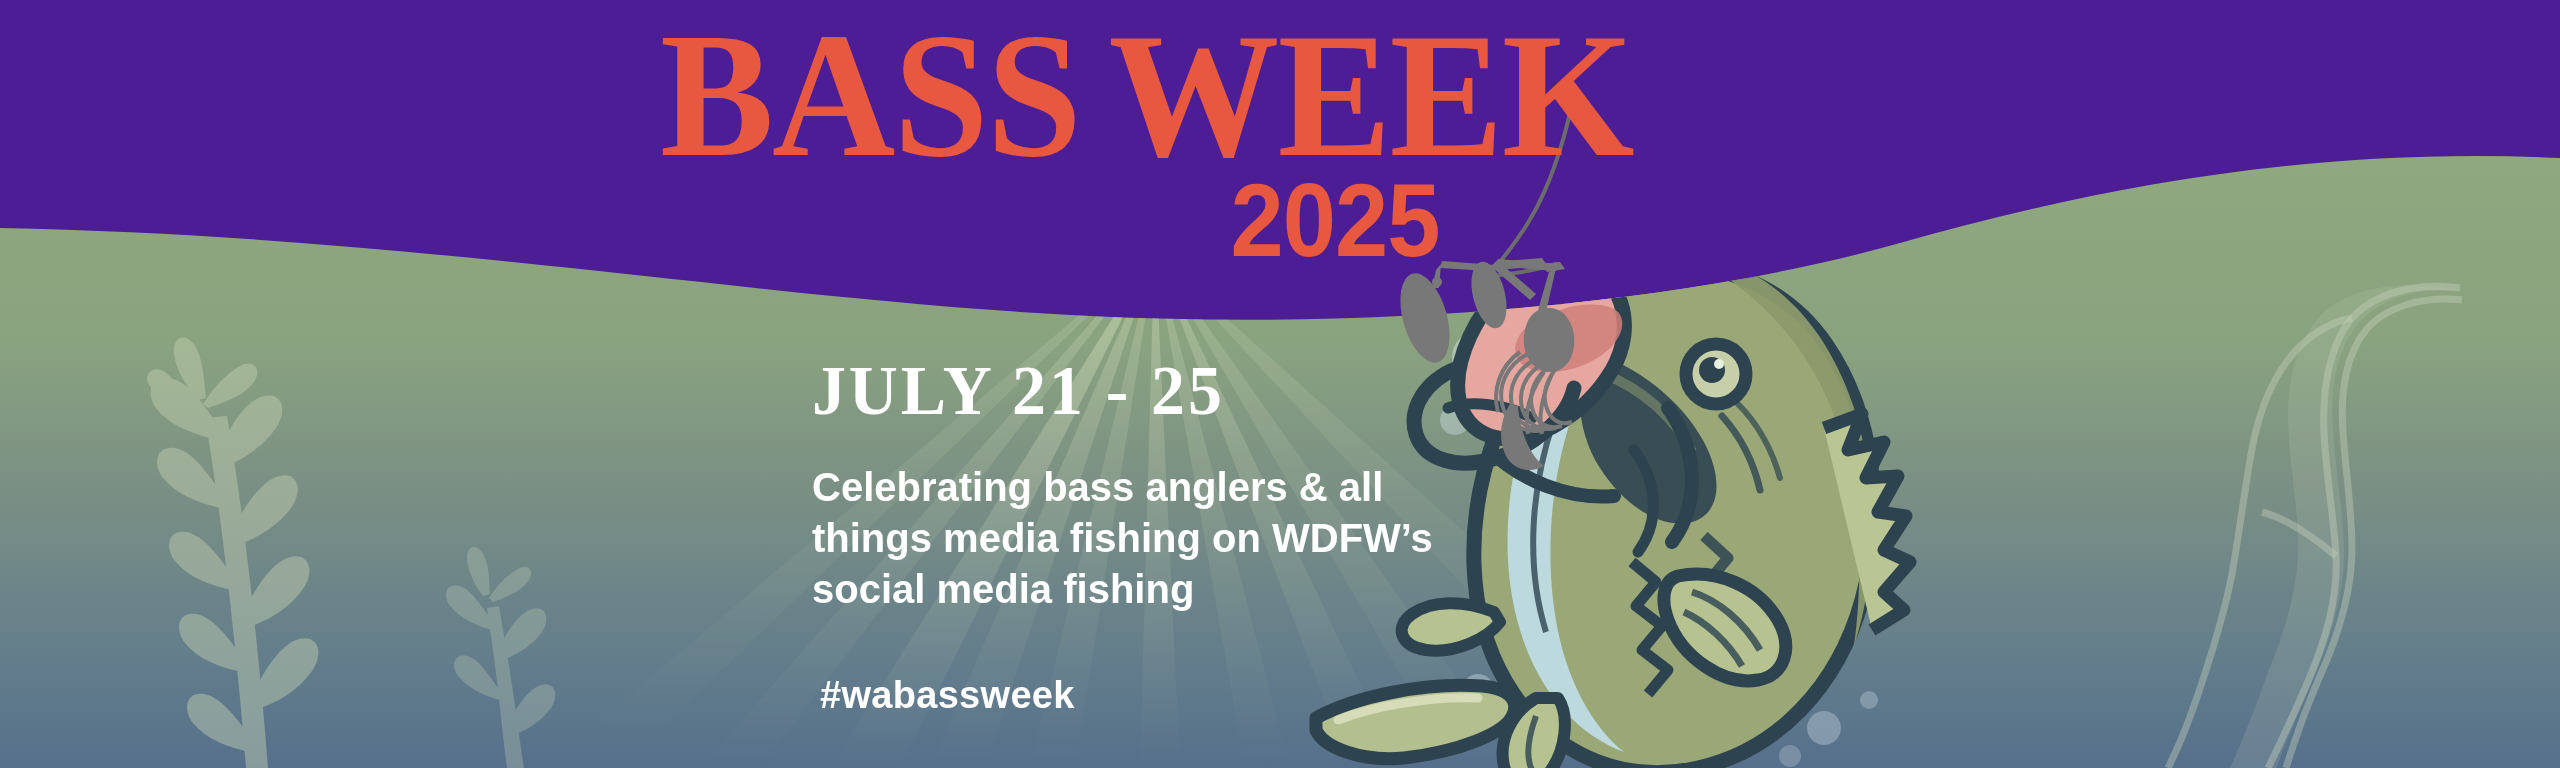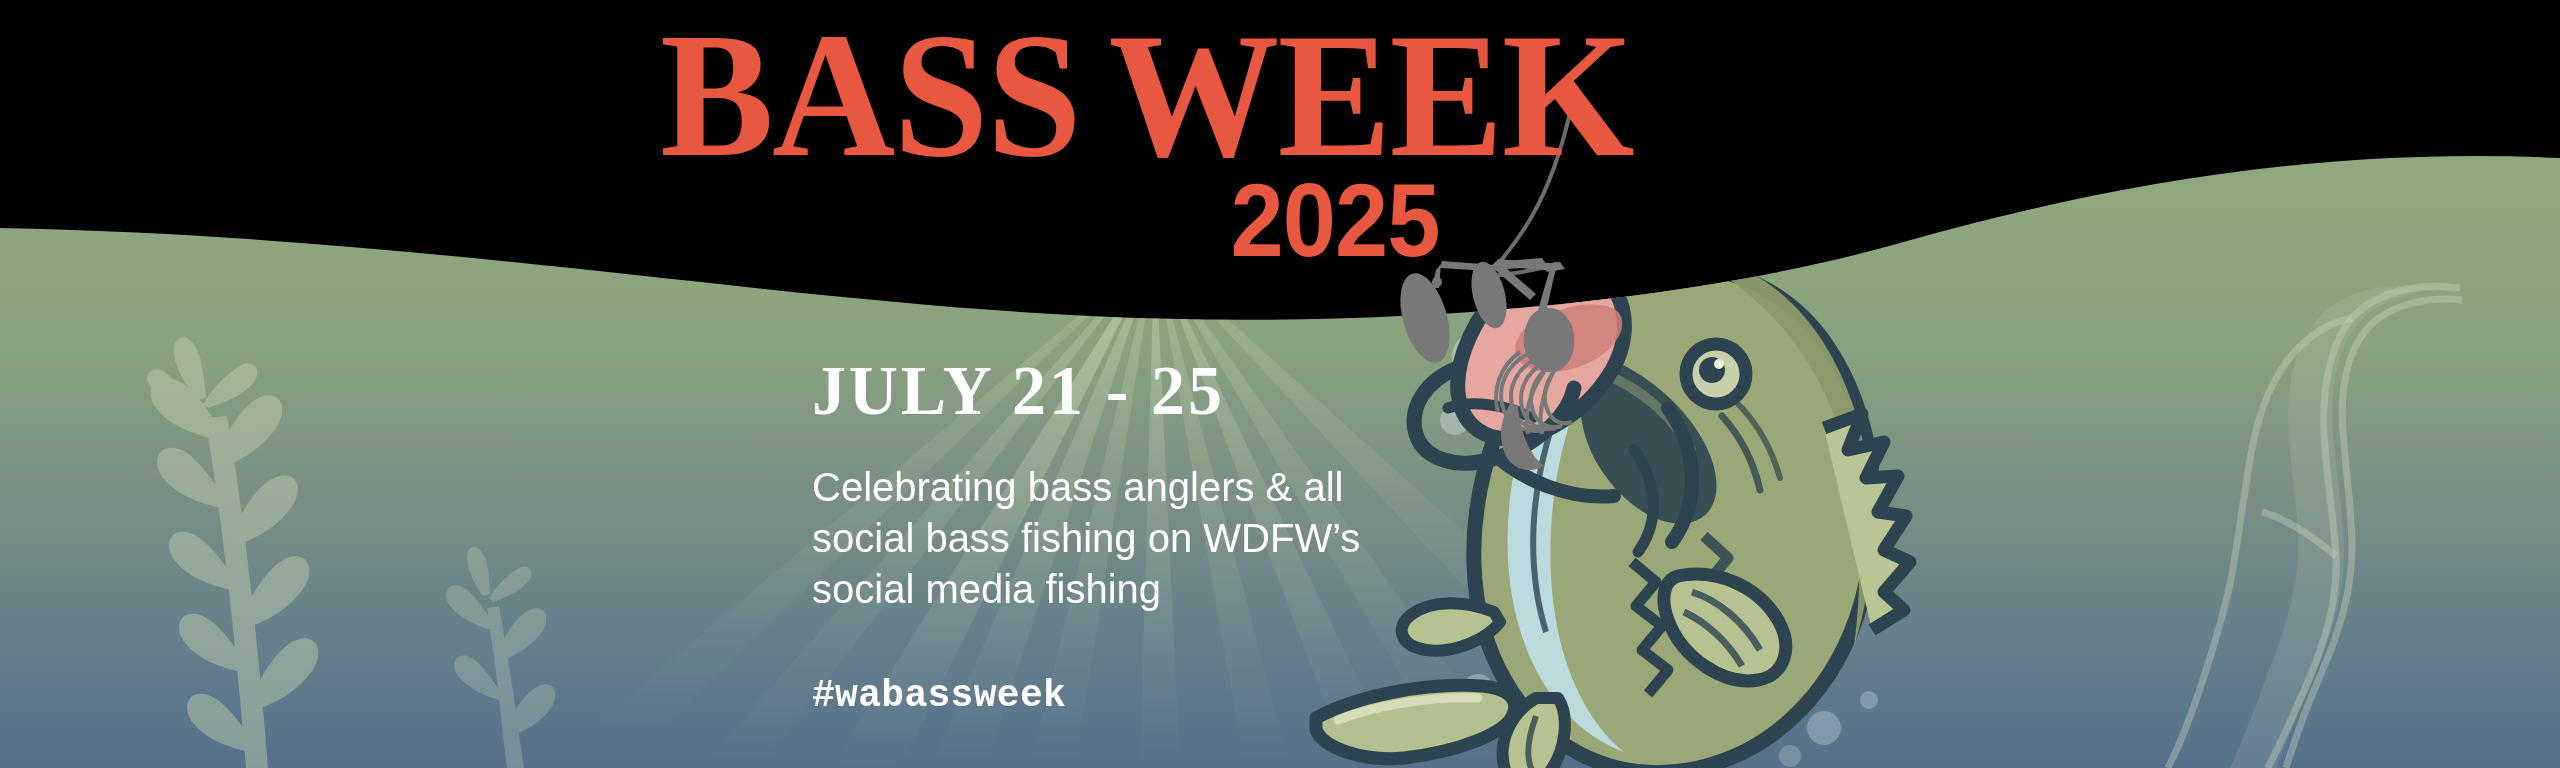--- a/index.html
+++ b/index.html
@@ -2,21 +2,21 @@
 <html><head>
 <meta charset="utf-8">
 <style>
   html,body{margin:0;padding:0;background:#fff;}
   body{font-family:"Liberation Sans",sans-serif;}
 
   #banner{
     position:relative;
     width:2560px;height:768px;
     overflow:hidden;
-    background:#000000;
+    background:#4c1d95;
   }
 
   
   #scene{position:absolute;inset:0;width:100%;height:100%;}
 
   
   .headline{
     position:absolute;
     left:660px; top:8px;
     z-index:40;
@@ -63,33 +63,33 @@
     font-size:70px;
     line-height:1;
     color:#ffffff;
     letter-spacing:3px;
     margin:0 0 36px 0;
     transform:scaleX(0.97);
     transform-origin:left center;
   }
   .blurb{
     font-family:"Liberation Sans",sans-serif;
-    font-weight:400;
+    font-weight:700;
     font-size:40px;
     line-height:1.28;
     color:#ffffff;
     margin:0;
   }
   .blurb span{display:block;}
   .hashtag{
-    font-family:Liberation Mono, monospace;
+    font-family:Liberation Sans, sans-serif;
     font-weight:700;
     font-size:38px;
     color:#ffffff;
-    margin:58px 0 0 0;
+    margin:58px 0 0 8px;
     letter-spacing:0.3px;
   }
 </style>
 </head>
 <body>
 
 <div id="banner">
 
   <svg id="scene" viewBox="0 0 2560 768" preserveAspectRatio="none">
     <defs>
@@ -345,19 +345,19 @@
     <div class="headline-main">
       <span>BASS</span><span class="word2">WEEK</span>
     </div>
     <div class="headline-year">2025</div>
   </div>
 
   <div class="copy">
     <div class="dates">JULY 21 - 25</div>
     <div class="blurb">
       <span>Celebrating bass anglers &amp; all</span>
-      <span>social bass fishing on WDFW’s</span>
+      <span>things media fishing on WDFW’s</span>
       <span>social media fishing</span>
     </div>
     <div class="hashtag">#wabassweek</div>
   </div>
 
 </div>
 
 </body></html>

